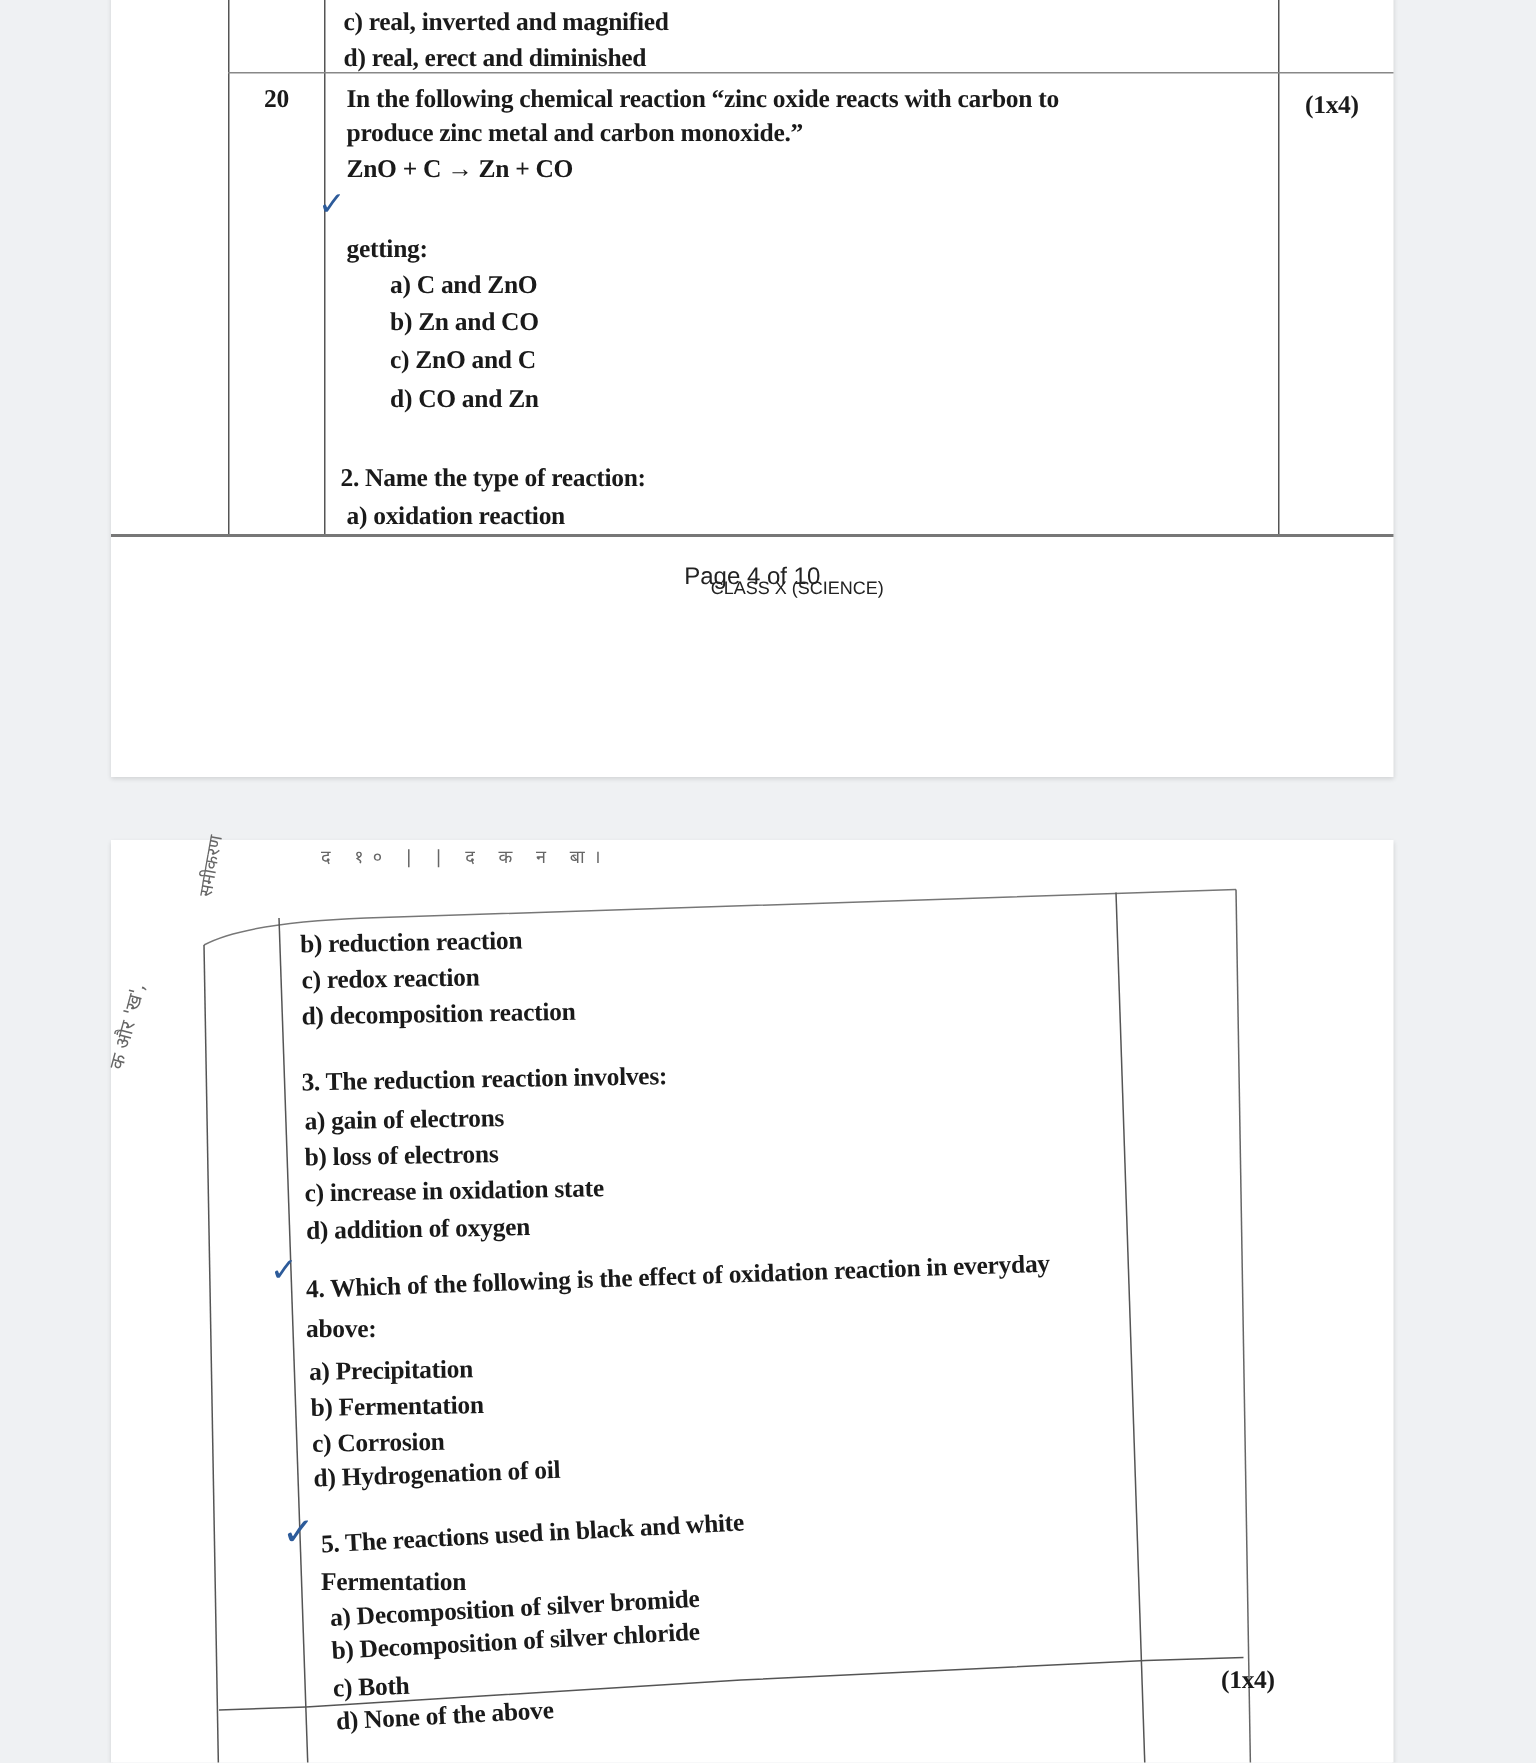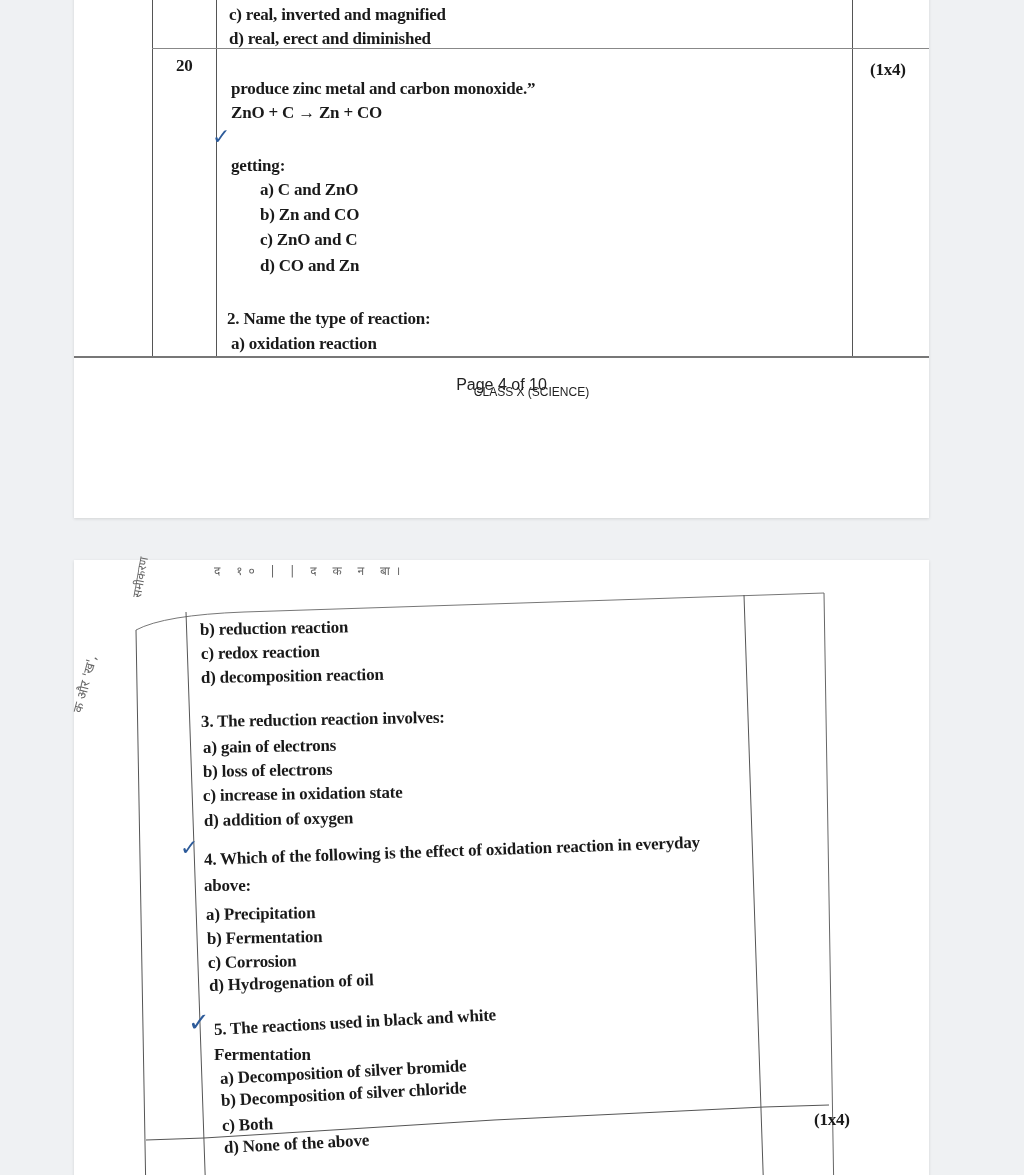--- a/index.html
+++ b/index.html
@@ -38,20 +38,21 @@
   <div class="line" style="left:78px;top:0;width:1px;height:360px;"></div>
   <div class="line" style="left:142px;top:0;width:1px;height:360px;"></div>
   <div class="line" style="left:778px;top:0;width:1px;height:360px;"></div>
   <div class="line" style="left:78px;top:52px;width:777px;height:1px;background:#888;"></div>
   <div class="line" style="left:0;top:360px;width:855px;height:1.5px;background:#777;"></div>
 
   <div class="t" style="left:155px;top:9px;">c) real, inverted and magnified</div>
   <div class="t" style="left:155px;top:33px;">d) real, erect and diminished</div>
 
   <div class="t" style="left:102px;top:60px;">20</div>
+  <div class="t" style="left:157px;top:60px;">In the following chemical reaction “zinc oxide reacts with carbon to</div>
   <div class="t" style="left:157px;top:83px;">produce zinc metal and carbon monoxide.”</div>
   <div class="t" style="left:796px;top:64px;">(1x4)</div>
   <div class="t" style="left:157px;top:107px;">ZnO + C → Zn + CO</div>
 
   <div class="tick" style="left:138px;top:128px;">✓</div>
   <div class="t" style="left:157px;top:160px;">getting:</div>
   <div class="t reg" style="left:158px;top:184px;">a) C and ZnO</div>
   <div class="t reg" style="left:158px;top:209px;">b) Zn and CO</div>
   <div class="t reg" style="left:158px;top:234px;">c) ZnO and C</div>
   <div class="t reg" style="left:158px;top:260px;">d) CO and Zn</div>

